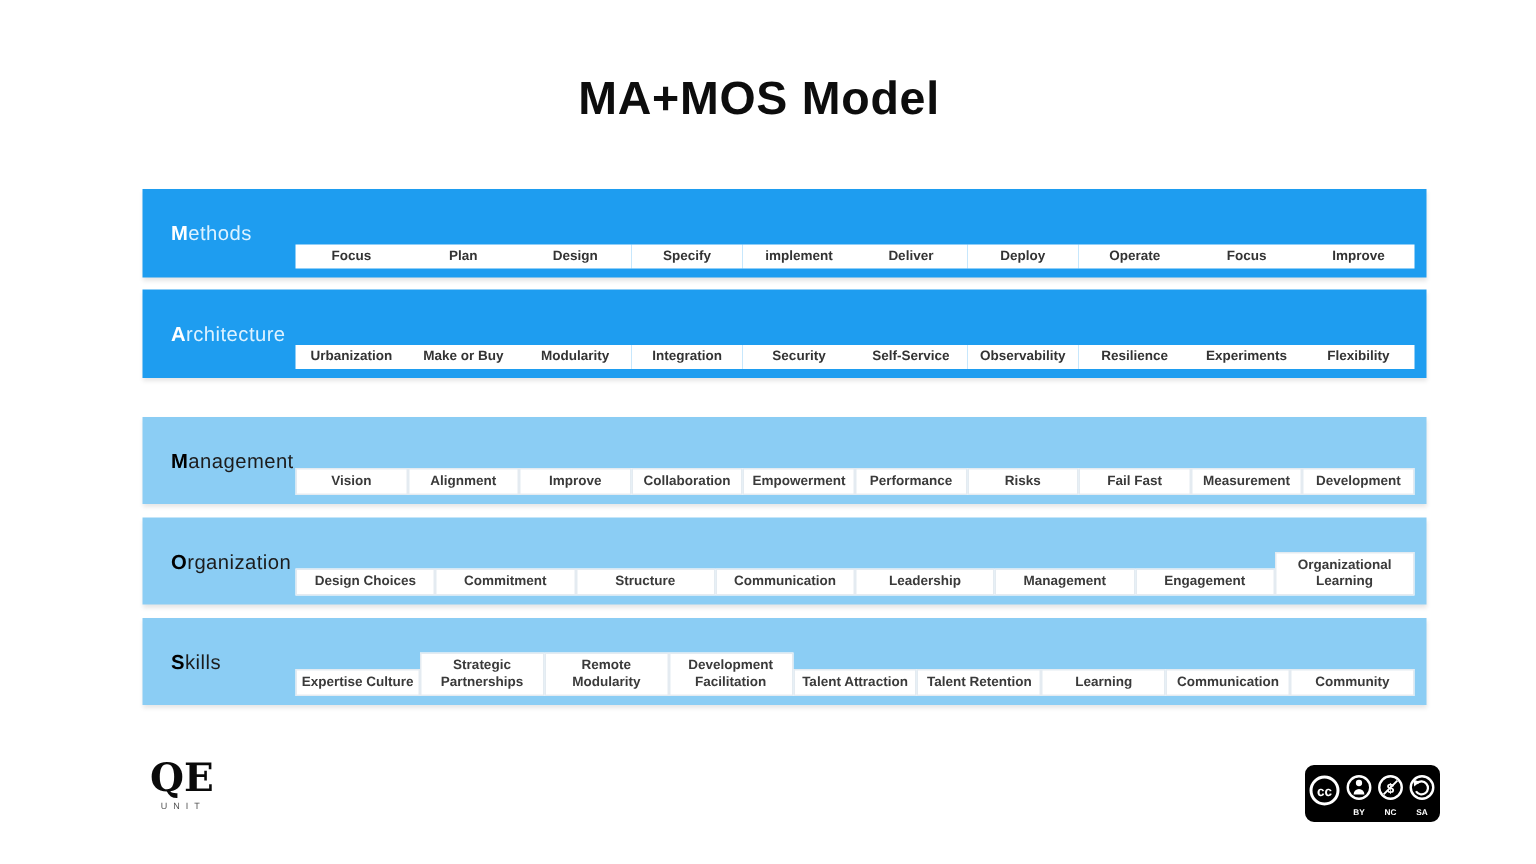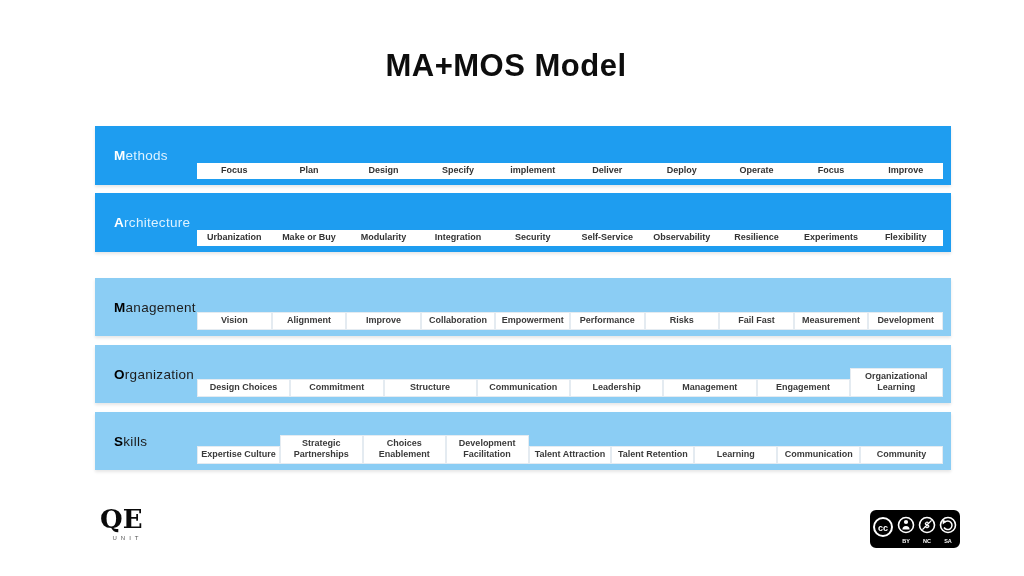--- a/index.html
+++ b/index.html
@@ -24,21 +24,21 @@
   .band.bright .band-label .initial { color:#ffffff; font-weight:700; }
   .band.light .band-label { color:#1c1c1c; font-weight:400; }
   .band.light .band-label .initial { color:#000000; font-weight:700; }
 
   .cells { flex:1; display:flex; gap:0; padding:6px 8px 6px 0;align-items:flex-end; }
   .cell { flex:1 1 0; background:#ffffff; display:flex; align-items:center; justify-content:center;
           text-align:center; font-weight:700; font-size:9px; line-height:1.3; color:#333333;
           padding:2px 1px; }
   .band.light .cell { border:1px solid #e4ebf1; color:#3a3a3a;margin-top:41px; }
 
-  .qe-logo { position:absolute; left:100px; top:506px; text-align:right; }
+  .qe-logo { position:absolute; left:100px; top:506px; text-align:center; }
   .qe-main { font-family:"DejaVu Serif", serif; font-weight:700; font-size:26px;
              color:#0a0a0a; line-height:1; }
   .qe-sub  { font-size:6px; letter-spacing:4px; color:#555555; margin-top:3px; padding-left:2px; }
 
   .cc-badge { position:absolute; left:870px; top:510px; width:90px; height:38px; }
 </style>
 </head>
 <body>
 
 <h1 class="title">MA+MOS Model</h1>
@@ -120,21 +120,21 @@
   </div>
 
   <div class="band light">
     <div class="band-label">
         <span class="initial">S</span>
         <span>kills</span>
       </div>
     <div class="cells">
       <div class="cell">Expertise Culture</div>
       <div class="cell">Strategic Partnerships</div>
-      <div class="cell">Choices Enablement</div>
+      <div class="cell">Remote Modularity</div>
       <div class="cell">Development Facilitation</div>
       <div class="cell">Talent Attraction</div>
       <div class="cell">Talent Retention</div>
       <div class="cell">Learning</div>
       <div class="cell">Communication</div>
       <div class="cell">Community</div>
     </div>
   </div>
 
 </div>

